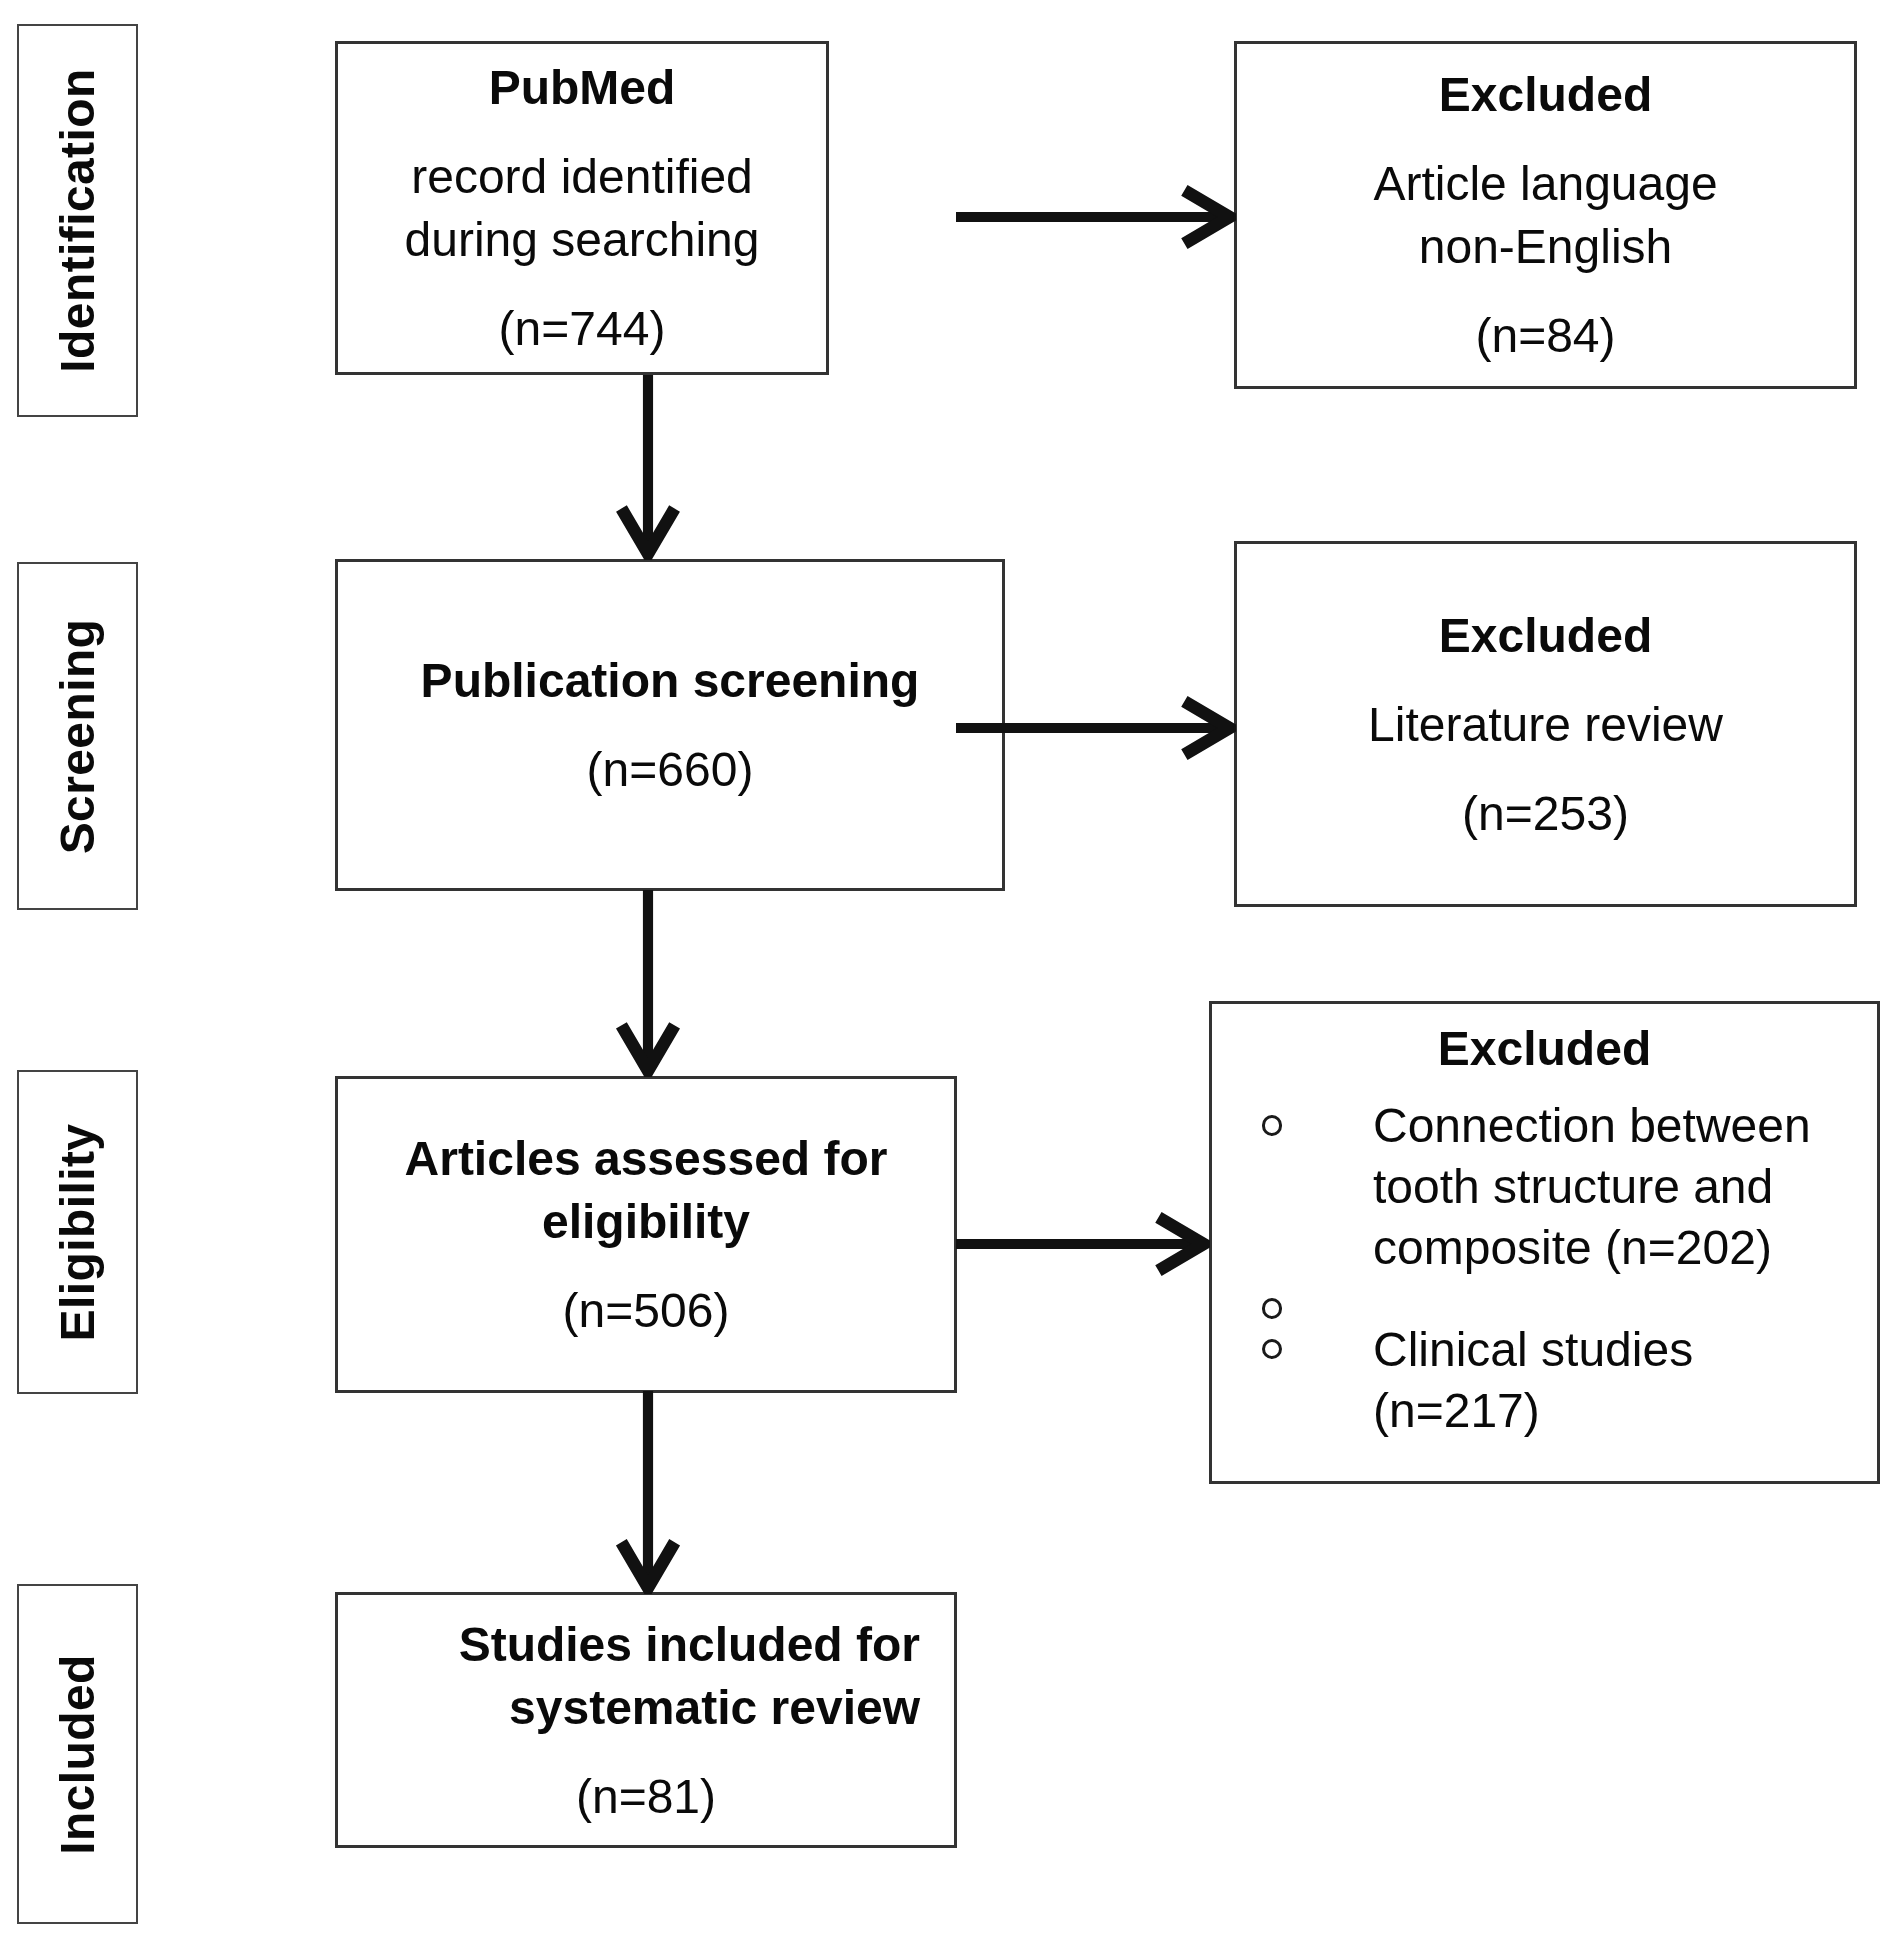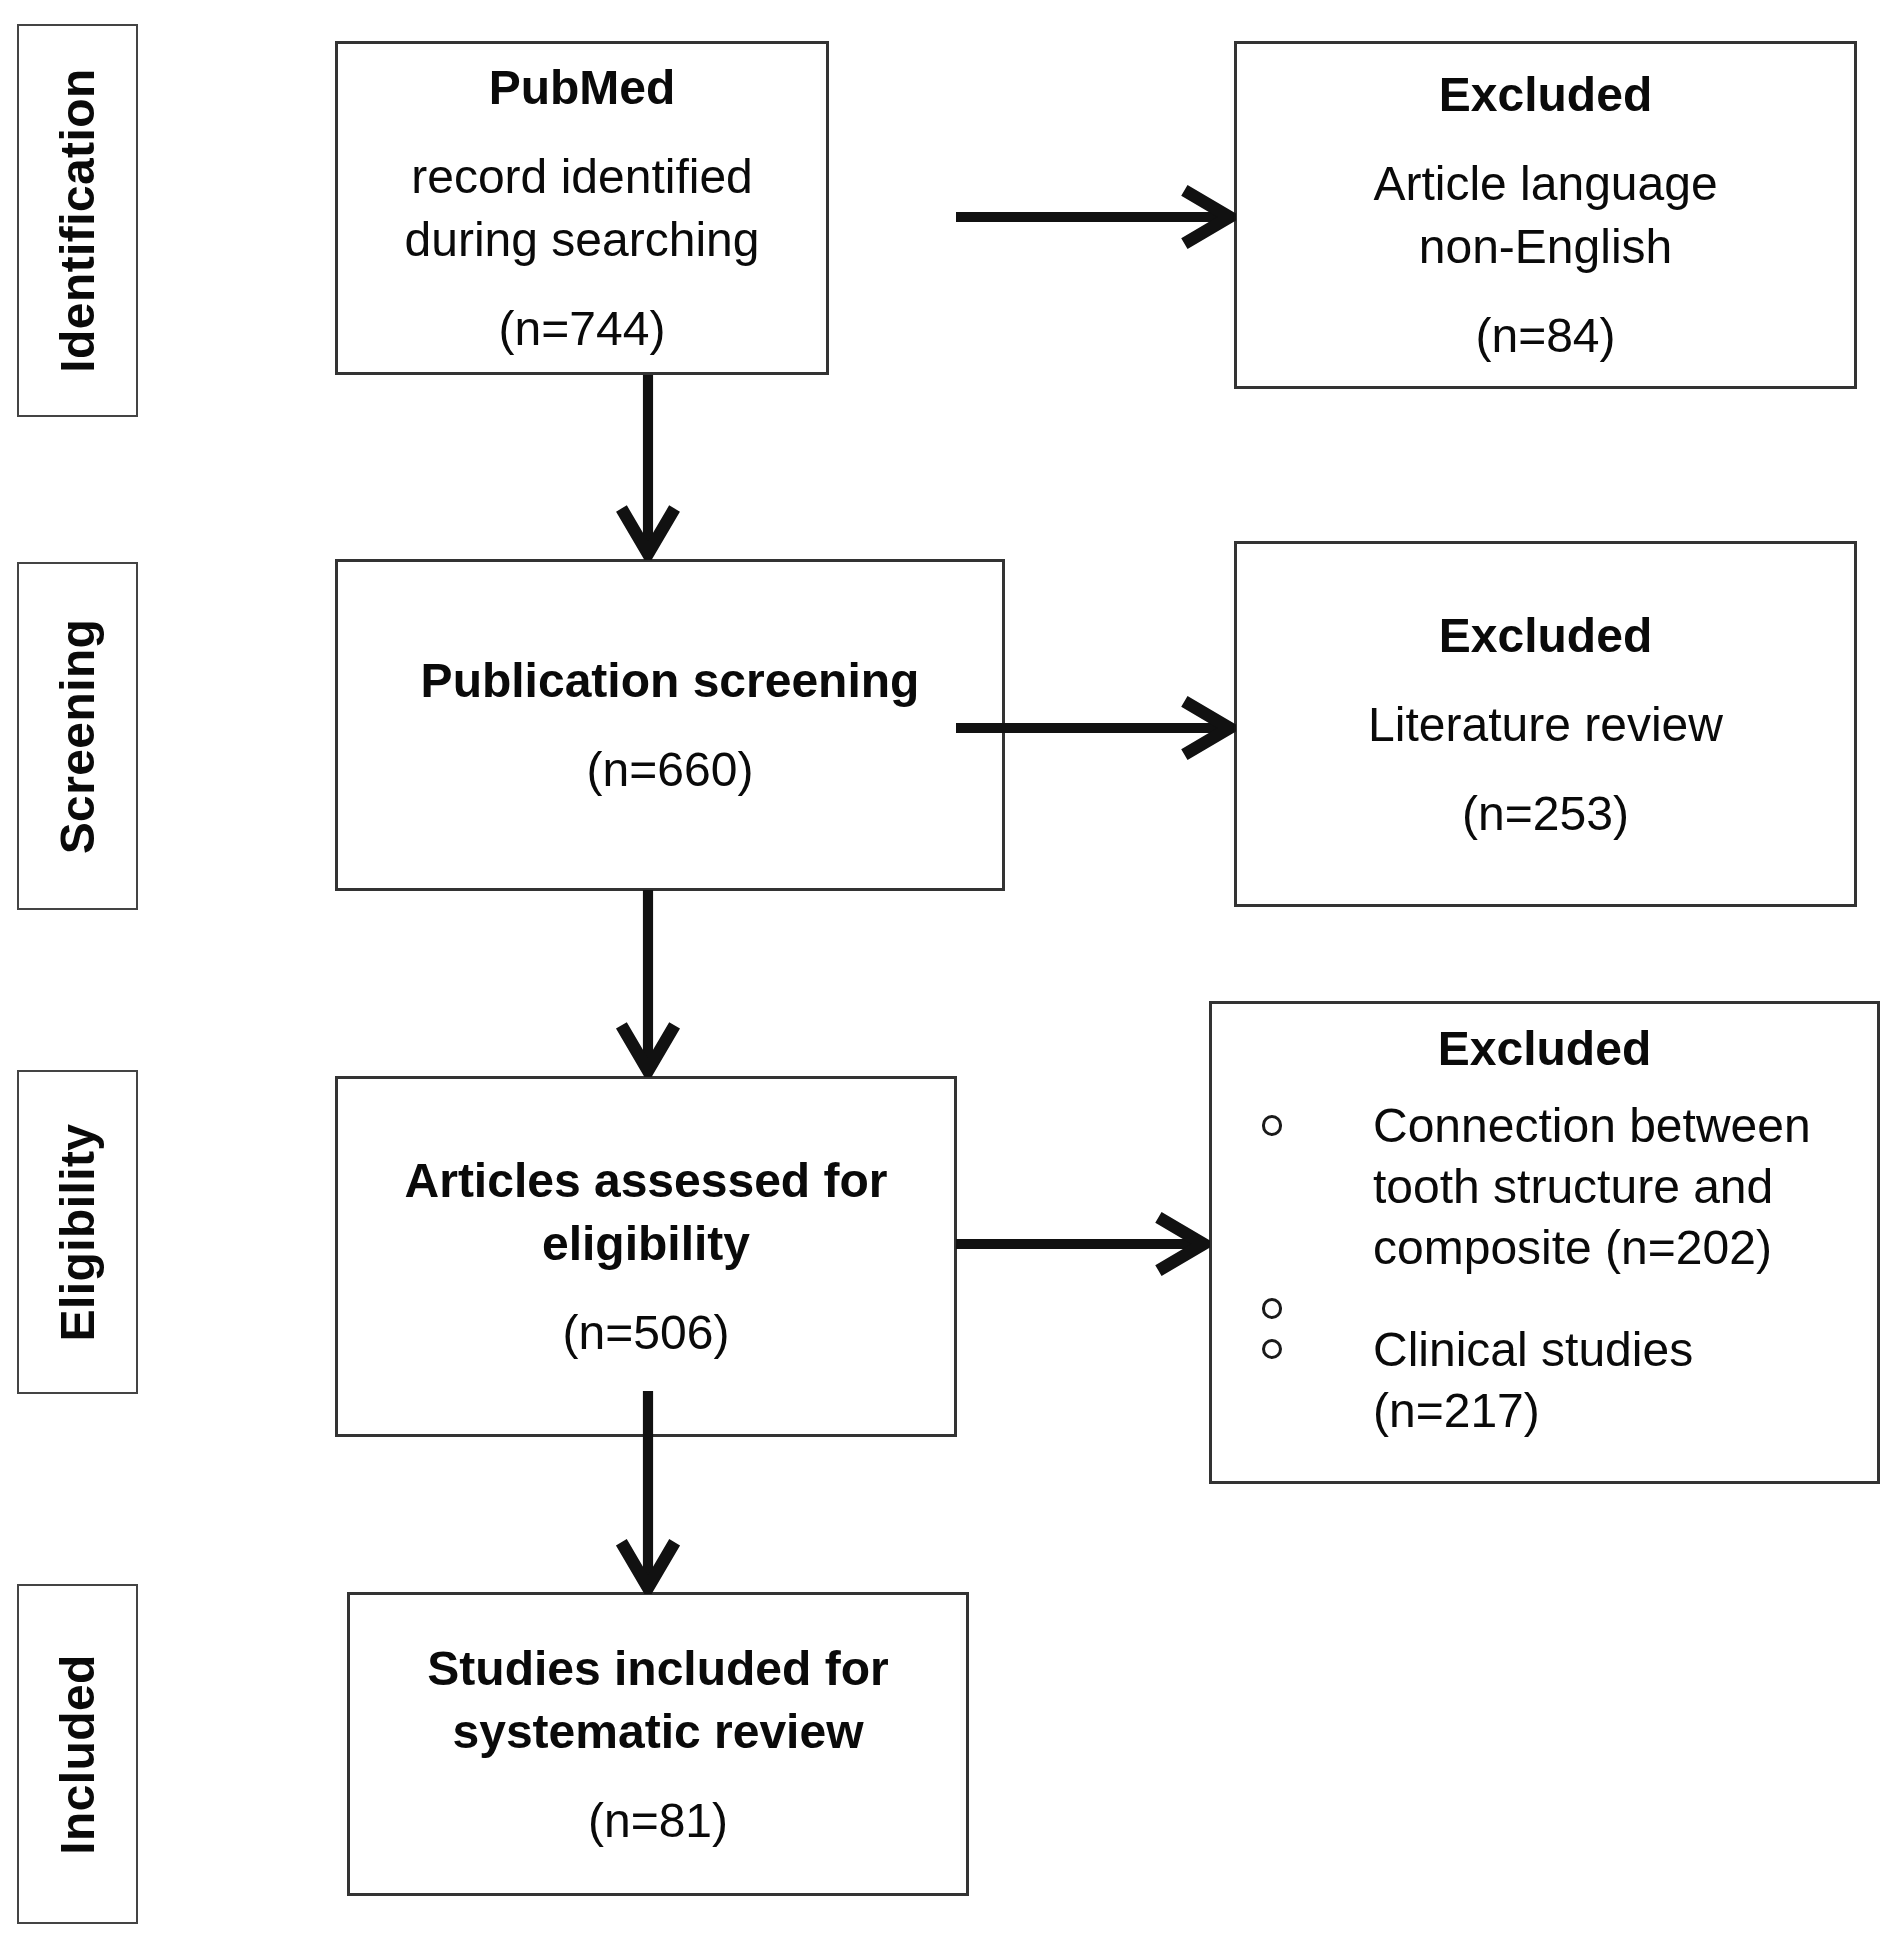--- a/index.html
+++ b/index.html
@@ -101,26 +101,26 @@
   <div class="title">PubMed</div>
   <div class="body mt w700">record identified during searching</div>
   <div class="count mt">(n=744)</div>
 </div>
 
 <div class="box" style="left:335px;top:559px;width:670px;height:332px;">
   <div class="title">Publication screening</div>
   <div class="count mt">(n=660)</div>
 </div>
 
-<div class="box" style="left:335px;top:1076px;width:622px;height:361px;">
+<div class="box" style="left:335px;top:1076px;width:622px;height:317px;">
   <div class="title w700">Articles assessed for eligibility</div>
   <div class="count mt">(n=506)</div>
 </div>
 
-<div class="box" style="left:347px;top:1592px;width:622px;height:304px;">
+<div class="box" style="left:335px;top:1592px;width:622px;height:256px;text-align:right;">
   <div class="title w700">Studies included for systematic review</div>
   <div class="count mt">(n=81)</div>
 </div>
 
 <div class="box" style="left:1234px;top:41px;width:623px;height:348px;">
   <div class="title">Excluded</div>
   <div class="body mt w520">Article language non-English</div>
   <div class="count mt">(n=84)</div>
 </div>
 

